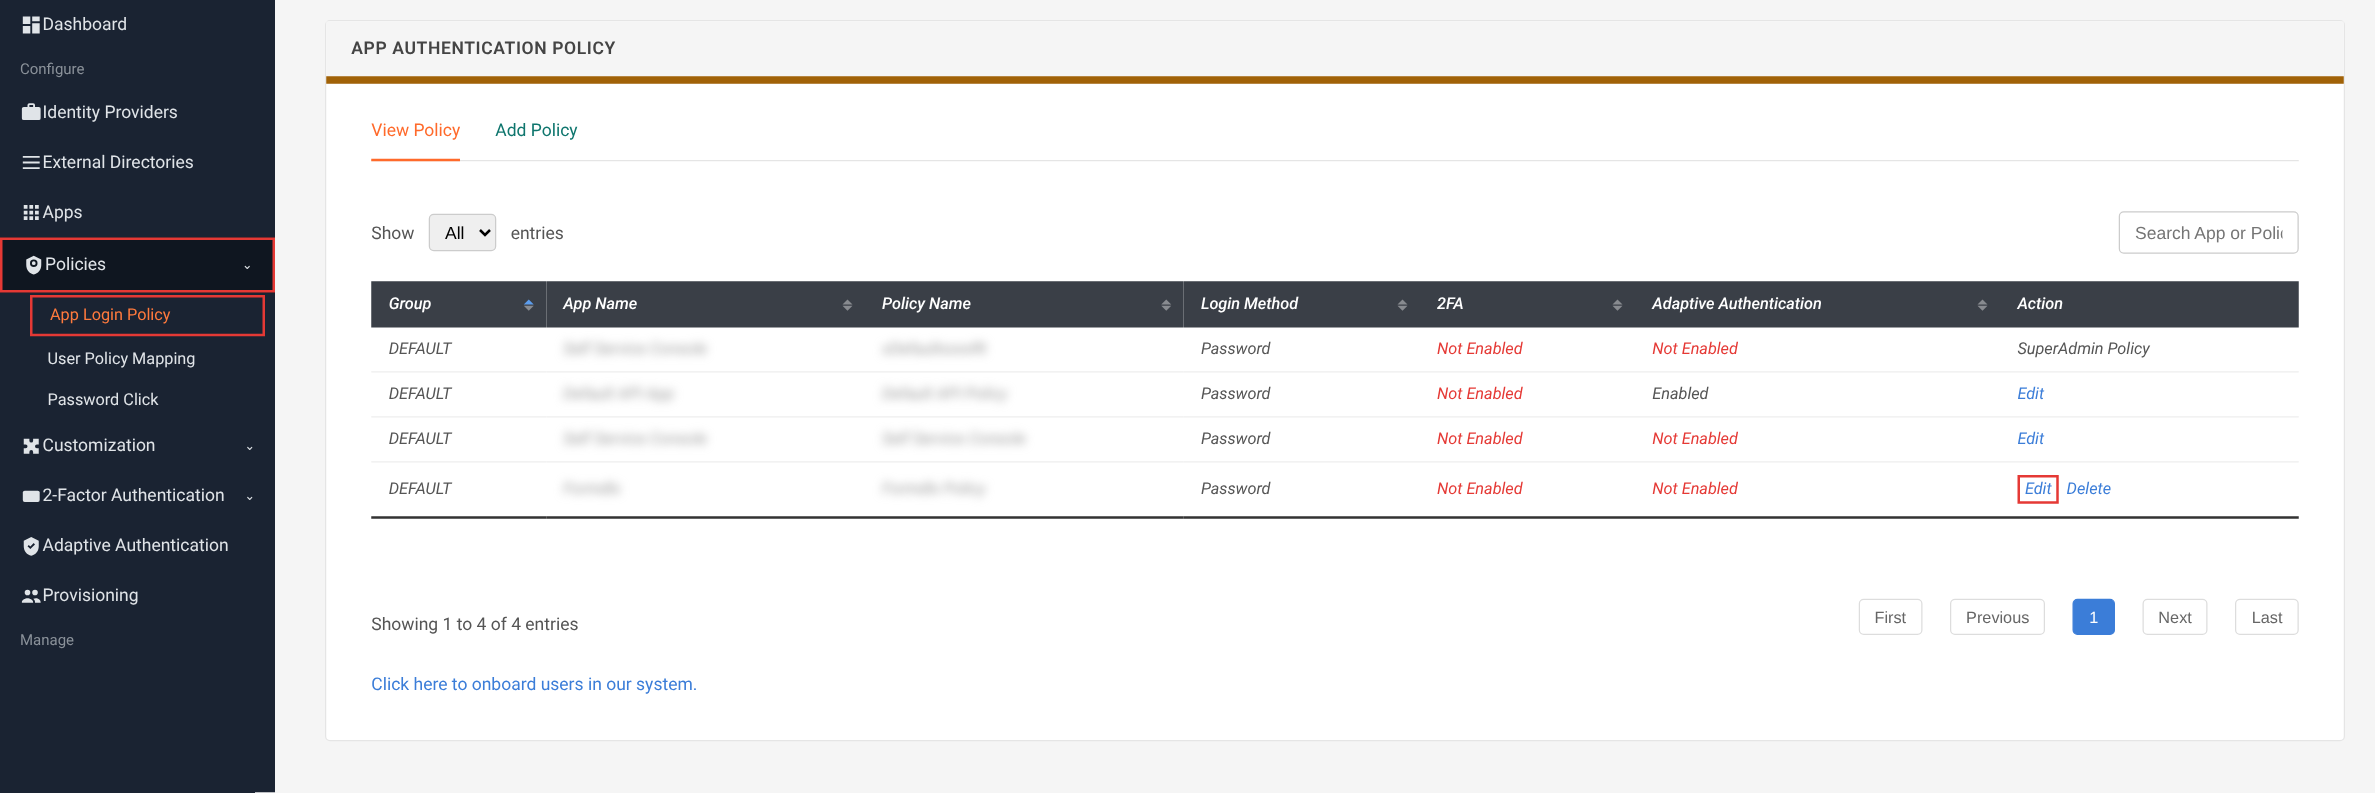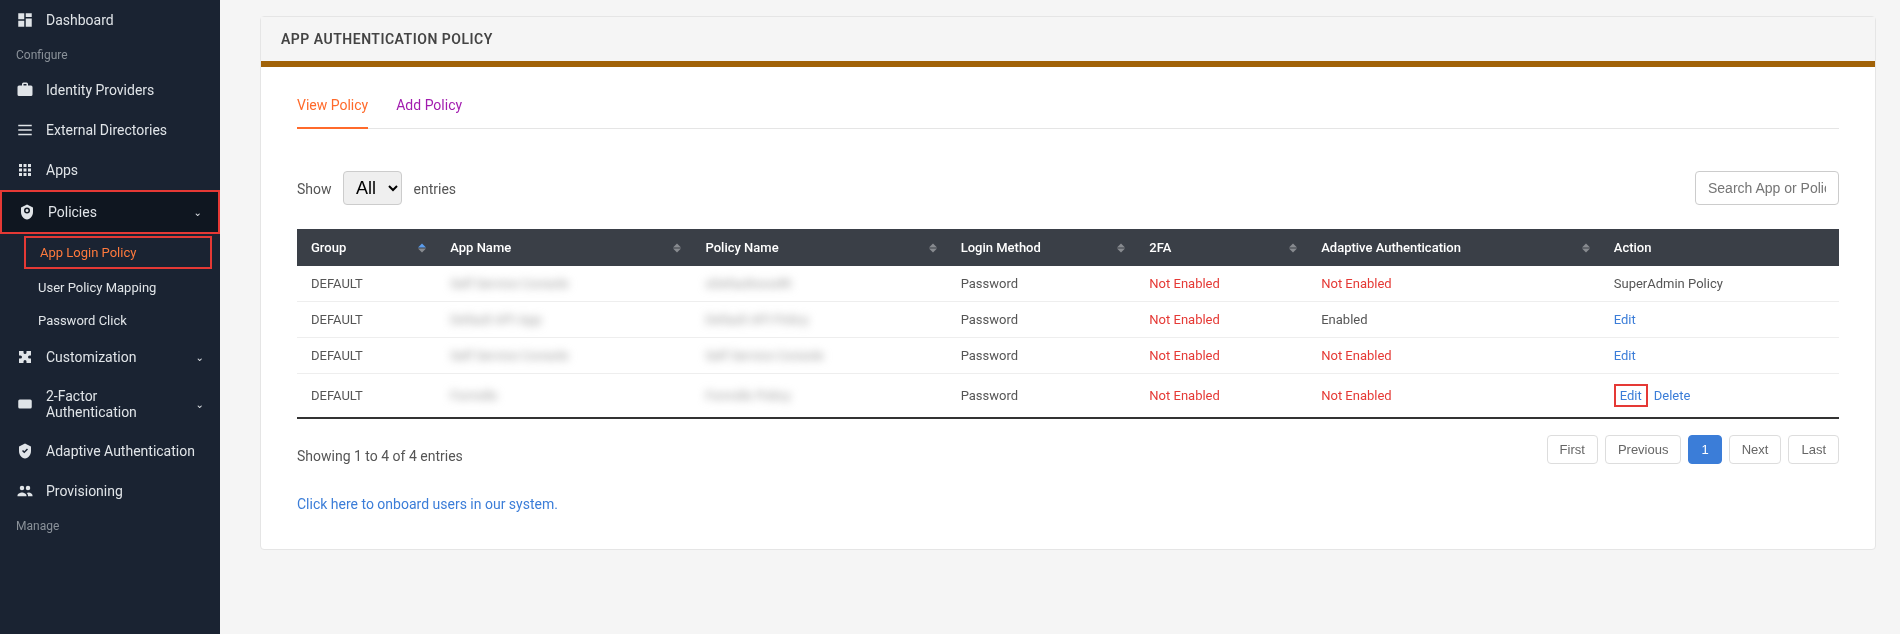--- a/index.html
+++ b/index.html
@@ -1,58 +1,58 @@
 <!DOCTYPE html>
 <html><head>
   <meta charset="utf-8">
   <style>
     * { margin: 0; padding: 0; box-sizing: border-box; }
     body { font-family: -apple-system, BlinkMacSystemFont, 'Segoe UI', Roboto, sans-serif; display: flex; background: #f5f5f5; color: #333; height: 634px; width: 1900px; overflow: hidden; }
     
     .sidebar { width: 220px; background: #1a2332; color: #e0e4e8; flex-shrink: 0; overflow-y: auto; }
-    .sidebar-item { display: flex; align-items: center; padding: 11px 16px; cursor: pointer; font-size: 14px; gap: 12px; }
+    .sidebar-item { display: flex; align-items: center; padding: 11px 16px; cursor: pointer; font-size: 14px; }
     .sidebar-item.active { background: #0f1620; border: 2px solid #e53935; }
     .sidebar-item .chevron { margin-left: auto; font-size: 10px; }
     .sidebar-section-label { padding: 8px 16px; font-size: 12px; color: #8a9199; }
     .sidebar-subitem { padding: 9px 16px 9px 38px; font-size: 13px; cursor: pointer; }
     .sidebar-subitem.highlighted { color: #ff7a3d; border: 2px solid #e53935; margin: 2px 8px 2px 24px; padding: 7px 14px; }
     .icon { width: 18px; height: 18px; display: inline-flex; align-items: center; justify-content: center; flex-shrink: 0; }
     .icon svg { width: 100%; height: 100%; fill: currentColor; }
     
     .main { flex: 1; padding: 16px 24px 24px 40px; overflow: auto; }
     .card { background: #fff; border: 1px solid #e5e5e5; border-radius: 4px; margin-bottom: 20px; }
     .card-header { background: #f5f5f5; padding: 14px 20px; font-size: 14px; font-weight: 600; letter-spacing: 0.5px; color: #444; border-bottom: 6px solid #a16207; }
     .card-body { padding: 30px 36px 36px; }
     
     .tabs { display: flex; gap: 28px; border-bottom: 1px solid #e5e5e5; margin-bottom: 30px; text-align: center; }
-    .tab { padding: 0 0 14px 0; font-size: 14px; cursor: pointer; color: #a21caf; }
+    .tab { padding: 0 0 14px 0; font-size: 14px; cursor: pointer; color: #0f766e; }
     .tab.active { color: #ff6a2b; border-bottom: 2px solid #ff6a2b; margin-bottom: -1px; }
     
     .controls-row { display: flex; justify-content: space-between; align-items: center; margin-bottom: 12px; font-size: 14px; color: #555; }
-    .entries-select { padding: 5px 8px; border: 1px solid #ccc; border-radius: 4px; margin: 12px 8px; font-size: 18px; }
+    .entries-select { padding: 5px 8px; border: 1px solid #ccc; border-radius: 4px; margin: 12px 8px; font-size: 14px; }
     .search-input { padding: 8px 12px; border: 1px solid #ccc; border-radius: 4px; font-size: 14px; width: 144px; }
     
-    table { width: 100%; border-collapse: collapse; }
+    table { width: 100%; border-collapse: collapse; font-style: italic; }
     thead { background: #3a3f47; color: #fff; }
     th { padding: 11px 14px; font-size: 13px; font-weight: 500; text-align: left; position: relative; }
     th .sort { position: absolute; right: 10px; top: 50%; transform: translateY(-50%); display: flex; flex-direction: column; gap: 1px; }
     th .sort-arrow { width: 0; height: 0; border-left: 4px solid transparent; border-right: 4px solid transparent; }
     th .sort-up { border-bottom: 4px solid rgba(255,255,255,0.4); }
     th .sort-down { border-top: 4px solid rgba(255,255,255,0.4); }
     th .sort-up.active { border-bottom-color: #5c9ded; }
     td { padding: 10px 14px; font-size: 13px; border-bottom: 1px solid #eee; color: #555; }
     tbody tr:last-child td { border-bottom: 2px solid #333; }
     .blurred { filter: blur(4px); color: #999; }
     .not-enabled { color: #e53935; }
     .link { color: #3b7dd8; cursor: pointer; }
     .link.boxed { border: 2px solid #e53935; padding: 2px 4px; display: inline-block; }
     .link + .link { margin-left: 6px; }
     
     .footer-row { display: flex; justify-content: space-between; align-items: flex-end; margin-top: 16px; font-size: 14px; color: #555; }
-    .pagination { display: flex; gap: 7px; }
+    .pagination { display: flex; gap: 22px; margin-top: 48px; }
     .page-btn { padding: 6px 12px; border: 1px solid #ddd; border-radius: 4px; background: #fff; font-size: 13px; color: #666; cursor: pointer; }
     .page-btn.active { background: #3b7dd8; color: #fff; border-color: #3b7dd8; }
     .onboard-link { color: #3b7dd8; margin-top: 32px; display: inline-block; font-size: 14px; cursor: pointer; }
   </style>
 </head>
 <body>
 
 <nav class="sidebar">
   <div class="sidebar-item">
     <span class="icon">

